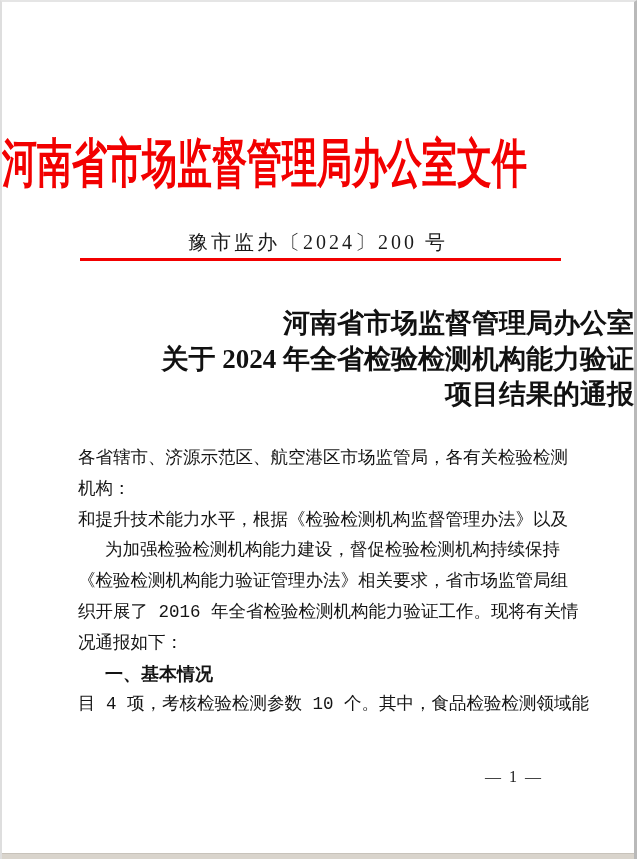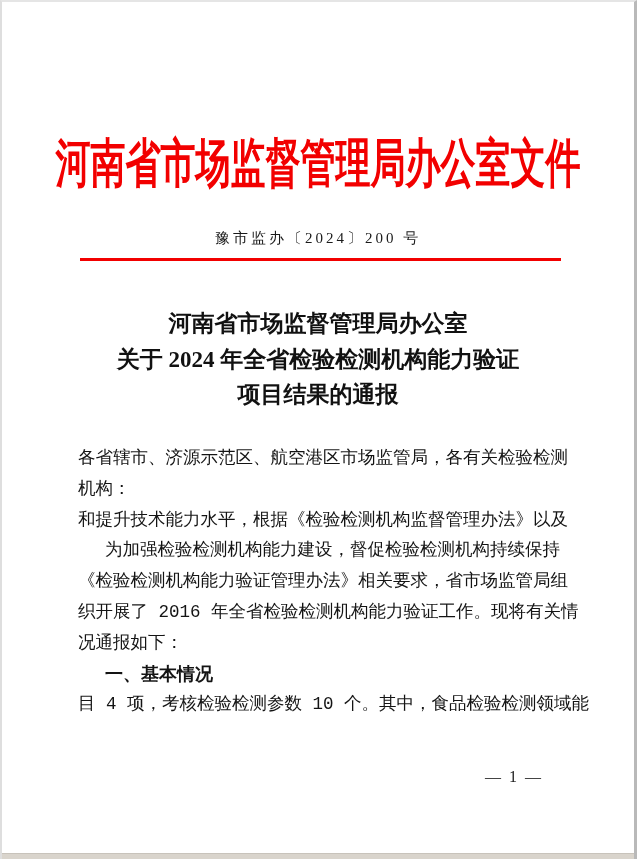--- a/index.html
+++ b/index.html
@@ -20,48 +20,48 @@
     overflow: hidden;
   }
   .bottom-edge {
     position: absolute; left: 0; right: 0;
     top: 851px; height: 8px;
     background: #d9d4cc;
     border-top: 1px solid #c8c3bb;
   }
   .banner {
     position: absolute; top: 130px; left: 0; width: 100%; height: 62px;
-    display: flex; align-items: center; justify-content: center;
+    display: flex; align-items: center; justify-content: flex-start;
   }
   .banner-text {
     font-size: 35px;
     font-weight: bold;
     color: var(--accent);
     white-space: nowrap;
     transform: scaleY(1.5);
     transform-origin: center;
     letter-spacing: 0;
   }
   .doc-number {
     position: absolute; top: 227px; left: 0; width: 100%;
     text-align: center;
-    font-size: 15px;
+    font-size: 20px;
     letter-spacing: 3px;
     color: #1a1a1a;
     white-space: nowrap;
   }
   .red-line {
     position: absolute; top: 256px; left: 78px;
     width: 481px; height: 3px;
     background: var(--accent);
   }
   .doc-title {
     position: absolute; top: 304px; left: 0; width: 100%;
-    text-align: center;
-    font-size: 23px;
+    text-align: right;
+    font-size: 27px;
     line-height: 35.5px;
     font-weight: 600;
     color: #111111;
   }
   .doc-title .t-line { white-space: nowrap; }
   .body-text {
     position: absolute; top: 441px; left: 76px; width: 484px;
     font-size: 17.5px;
     line-height: 30.8px;
     color: #141414;

